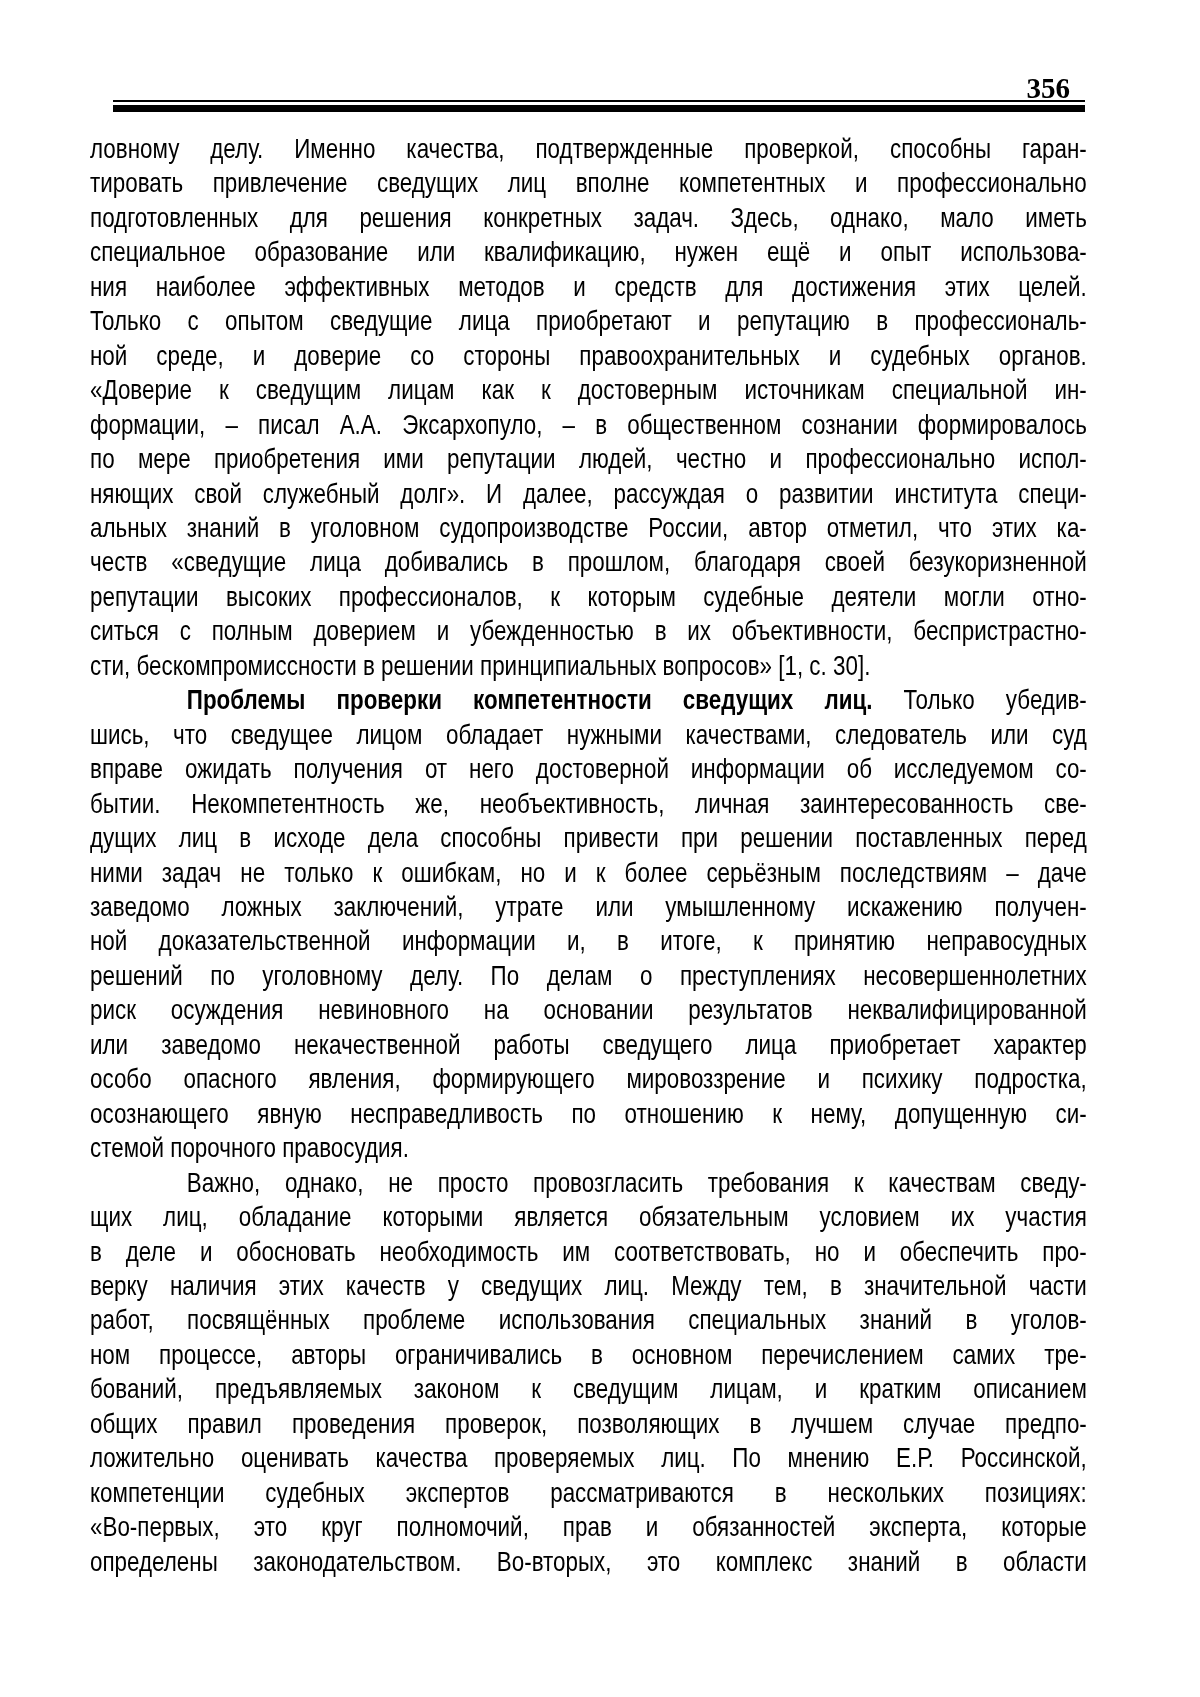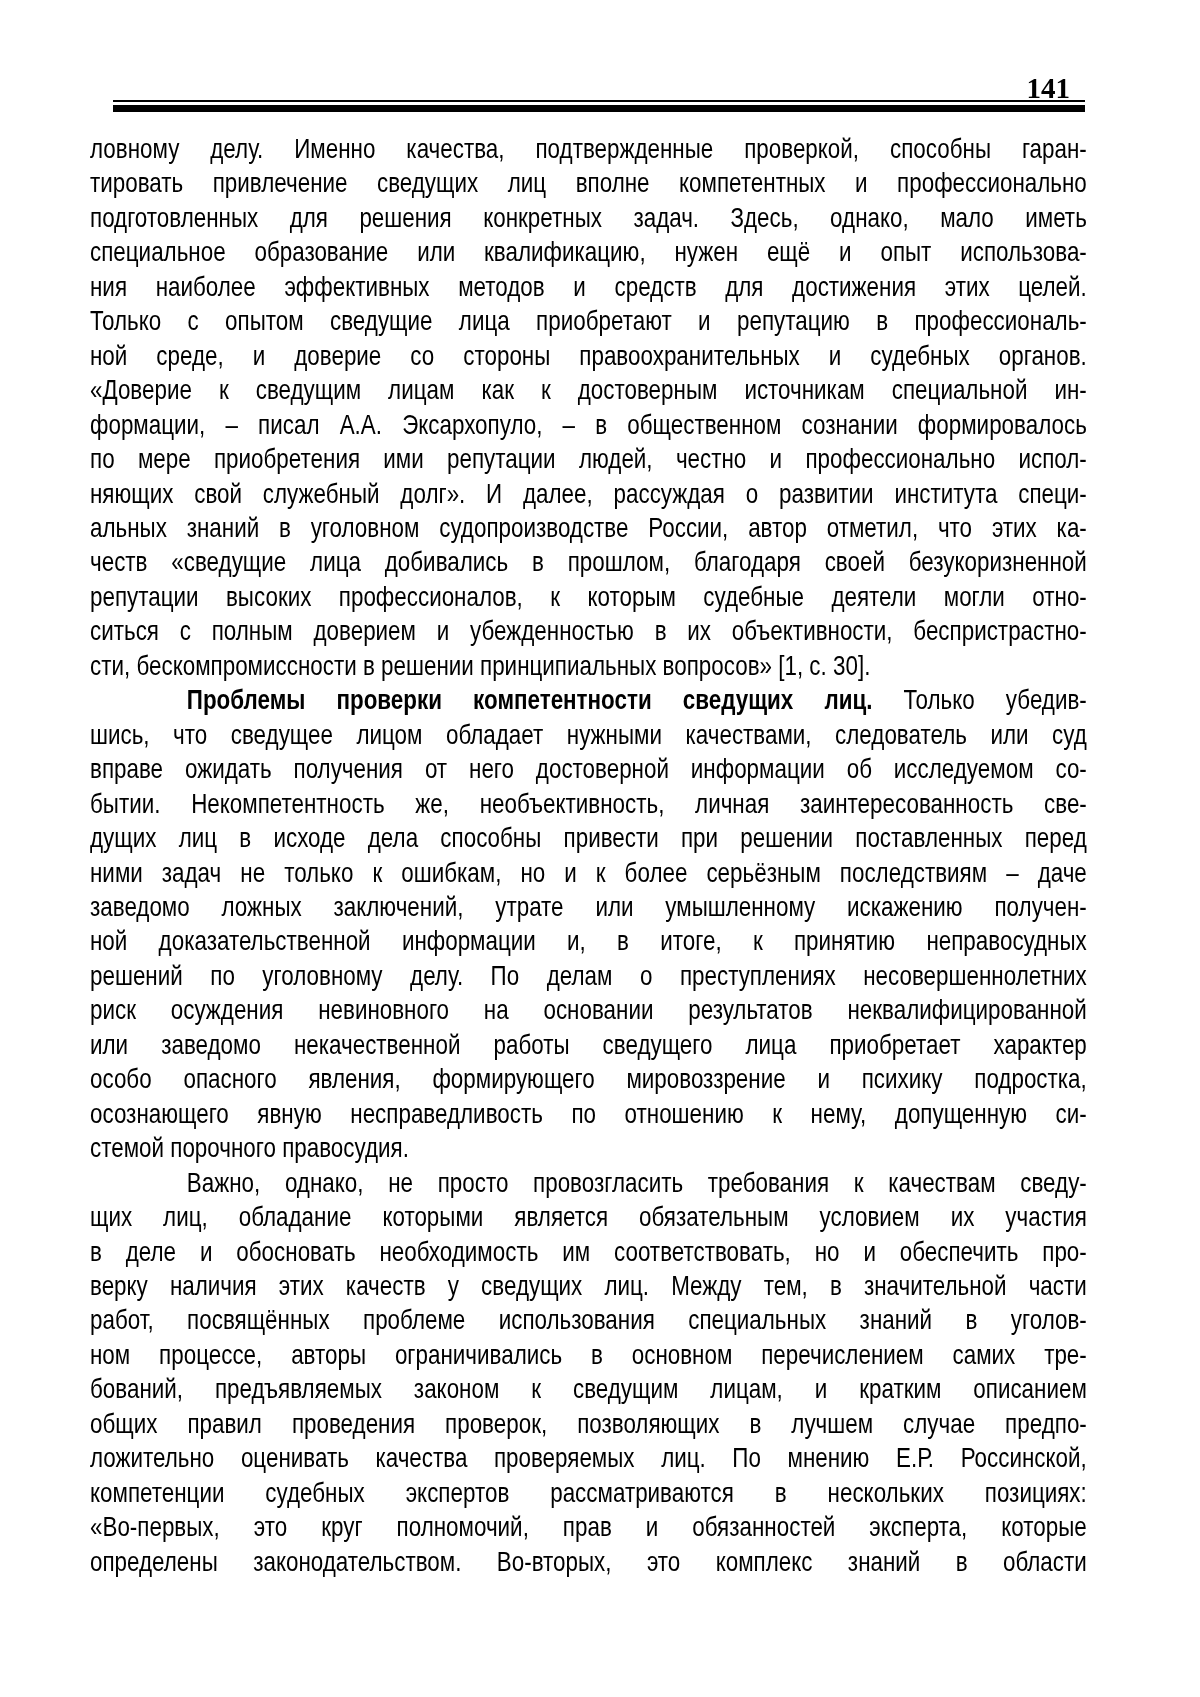--- a/index.html
+++ b/index.html
@@ -58,21 +58,21 @@
   .ln.pe {
     text-align-last: left;
     -moz-text-align-last: left;
   }
   .ln.ind { padding-left: 121px; }
   .b { font-weight: bold; }
 </style>
 </head>
 <body>
 
-<div class="pagenum">141</div>
+<div class="pagenum">356</div>
 <div class="rule-thin"></div>
 <div class="rule-thick"></div>
 
 <div class="textblock">
   <div class="ln">ловному делу. Именно качества, подтвержденные проверкой, способны гаран-</div>
   <div class="ln">тировать привлечение сведущих лиц вполне компетентных и профессионально</div>
   <div class="ln">подготовленных для решения конкретных задач. Здесь, однако, мало иметь</div>
   <div class="ln">специальное образование или квалификацию, нужен ещё и опыт использова-</div>
   <div class="ln">ния наиболее эффективных методов и средств для достижения этих целей.</div>
   <div class="ln">Только с опытом сведущие лица приобретают и репутацию в профессиональ-</div>

